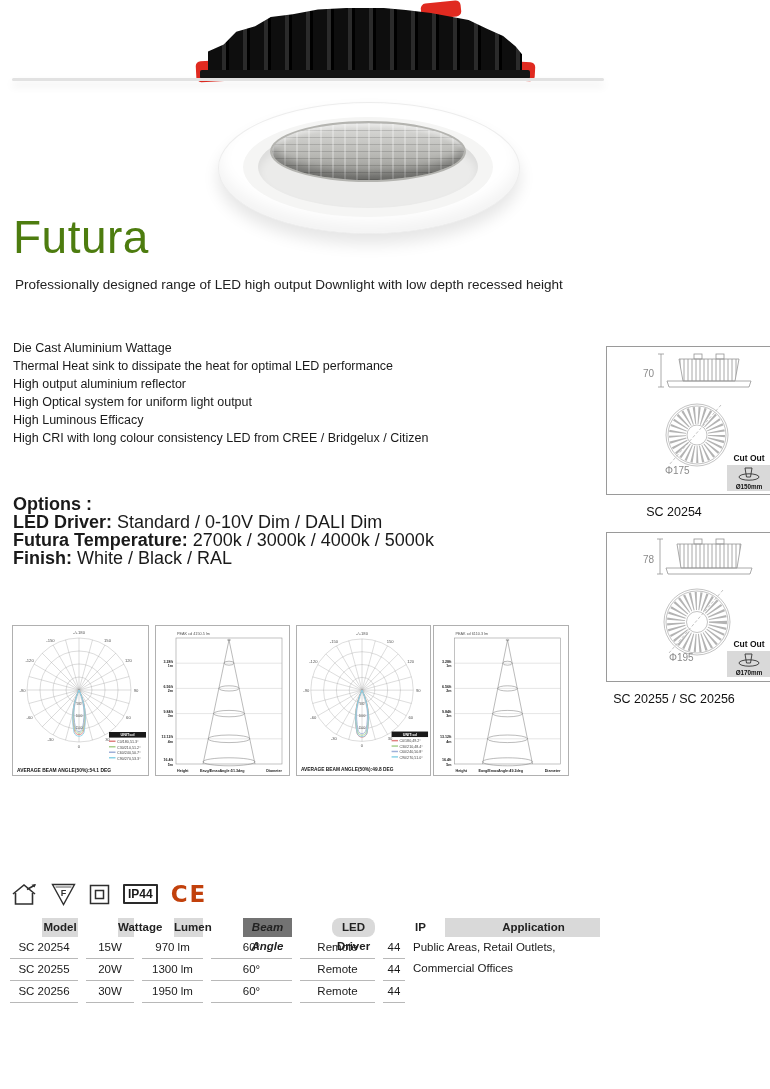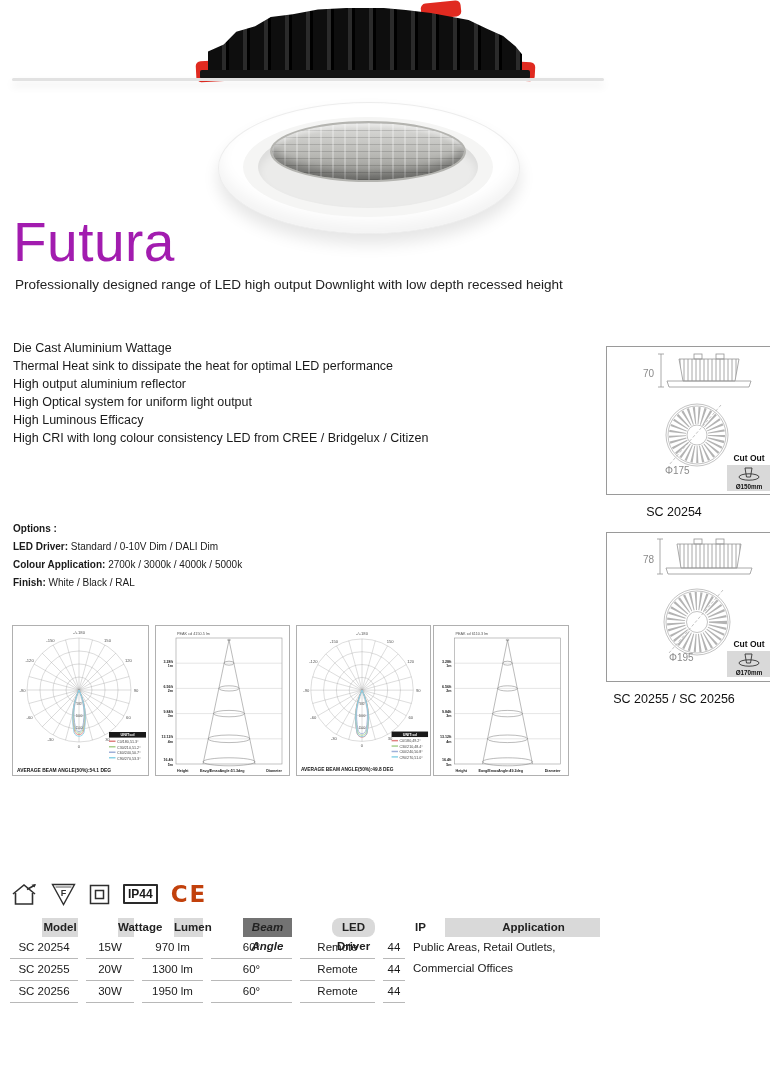--- a/index.html
+++ b/index.html
@@ -26,25 +26,25 @@
         box-shadow:inset 0 6px 10px rgba(0,0,0,0.07);}
   .reflector{position:absolute;left:270px;top:121px;width:192px;height:57px;border-radius:50%;
         border:2px solid #b4b4b0;
         background-image:
           repeating-linear-gradient(90deg,rgba(255,255,255,0.28) 0 2px,rgba(0,0,0,0) 2px 12px),
           repeating-linear-gradient(0deg,rgba(0,0,0,0.14) 0 1px,rgba(0,0,0,0) 1px 7px),
           linear-gradient(180deg,#dddddb 0%,#b9b9b5 55%,#8e8e8a 100%);
         box-shadow:inset 0 -7px 10px rgba(0,0,0,0.28), inset 0 3px 4px rgba(255,255,255,0.5);}
 
   
-  .title{position:absolute;left:13px;top:210px;font-size:55px;font-weight:400;color:#a21caf;letter-spacing:0.5px;}
+  .title{position:absolute;left:13px;top:210px;font-size:46px;font-weight:400;color:#4d7c0f;letter-spacing:0.5px;}
   .subtitle{position:absolute;left:15px;top:277px;font-size:13.5px;color:#222;}
   .features{position:absolute;left:13px;top:339px;font-size:12.5px;color:#1a1a1a;}
   .features div{height:18px;line-height:18px;}
-  .options{position:absolute;left:13px;top:520px;font-size:10px;}
+  .options{position:absolute;left:13px;top:495px;font-size:18px;}
   .options .line{height:18px;line-height:18px;}
   .bold{font-weight:bold;}
 
   
   .card{position:absolute;left:606px;width:135px;border:1px solid #9a9a9a;background:#fff;padding-left:32px;}
   .card1{top:346px;height:147px;}
   .card2{top:532px;height:148px;}
   .card-label{position:absolute;left:584px;width:180px;text-align:center;font-size:12.5px;color:#111;}
   .card-label1{top:505px;}
   .card-label2{top:692px;}
@@ -98,21 +98,21 @@
     <div>Thermal Heat sink to dissipate the heat for optimal LED performance</div>
     <div>High output aluminium reflector</div>
     <div>High Optical system for  uniform light output</div>
     <div>High Luminous Efficacy</div>
     <div>High CRI with long colour consistency LED from CREE / Bridgelux / Citizen</div>
   </div>
 
   <div class="options">
     <div class="line bold">Options :</div>
     <div class="line"><span class="bold">LED Driver:</span><span> Standard / 0-10V Dim / DALI Dim</span></div>
-    <div class="line"><span class="bold">Colour Application:</span><span> 2700k / 3000k / 4000k /  5000k</span></div>
+    <div class="line"><span class="bold">Futura Temperature:</span><span> 2700k / 3000k / 4000k /  5000k</span></div>
     <div class="line"><span class="bold">Finish:</span><span> White / Black / RAL</span></div>
   </div>
 
   <div class="card card1">
     <svg viewBox="0 0 135 147">
       <defs>
         <pattern id="vh1" width="4" height="6" patternUnits="userSpaceOnUse">
           <line x1="1" y1="0" x2="1" y2="6" stroke="#a8a8a8" stroke-width="1"></line>
         </pattern>
       </defs>

